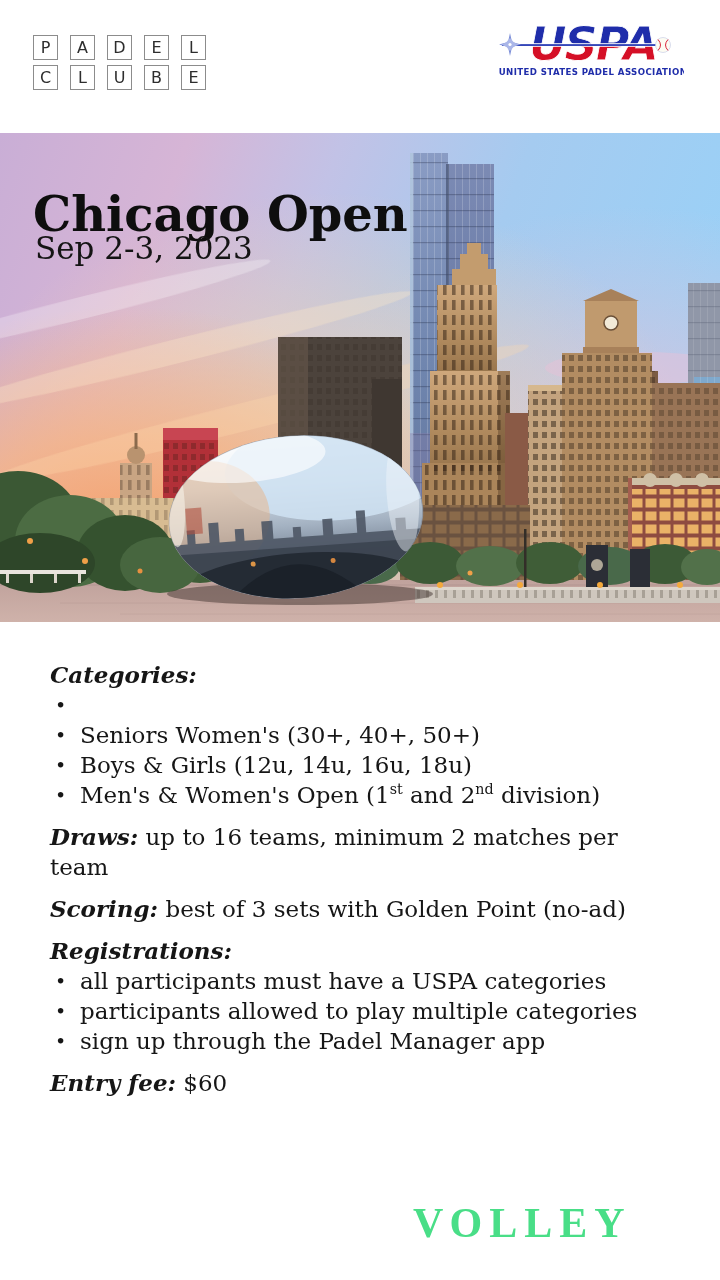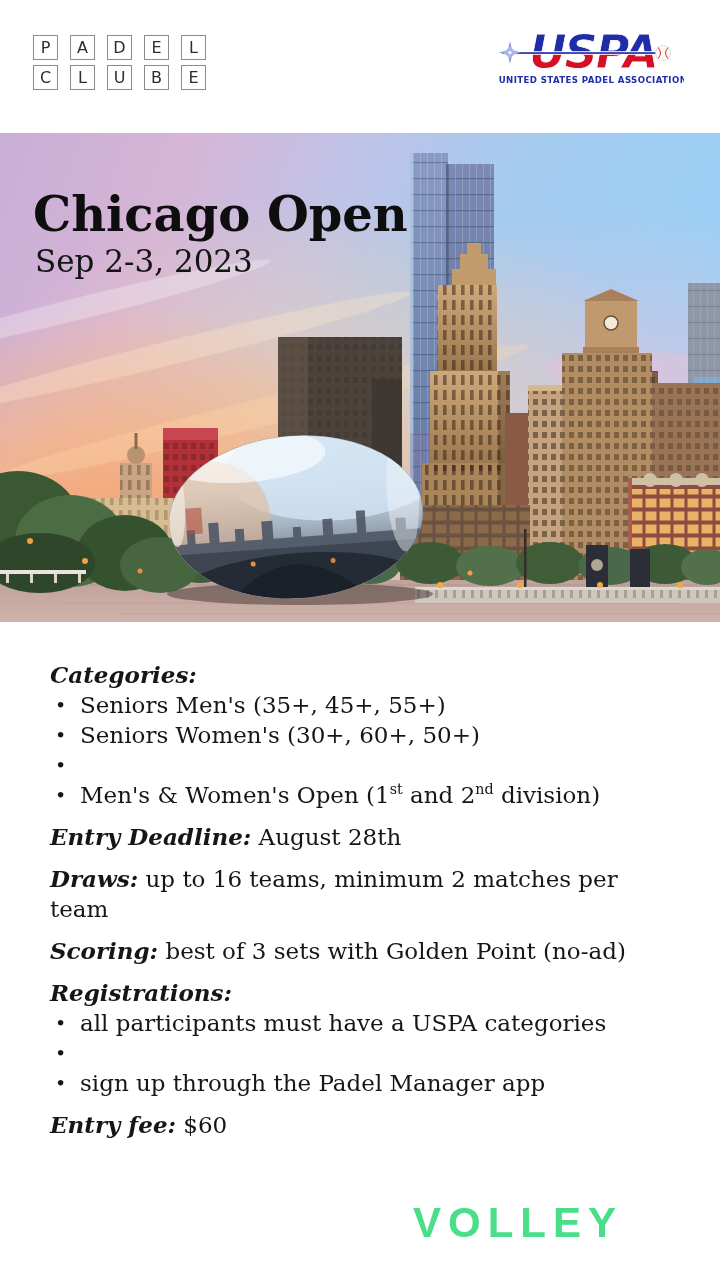--- a/index.html
+++ b/index.html
@@ -4,43 +4,43 @@
 <style>
   html,body{margin:0;padding:0;background:#ffffff;}
   .page{position:relative;width:720px;height:1280px;background:#ffffff;overflow:hidden;
         font-family:"DejaVu Serif", serif;color:#161616;}
 
   
   .pc-grid{position:absolute;left:33px;top:35px;display:grid;
            grid-template-columns:repeat(5,25px);grid-auto-rows:25px;column-gap:12px;row-gap:5px;}
   .pc-cell{border:1.5px solid #8c8c8c;display:flex;align-items:center;justify-content:center;
            font-family:"DejaVu Sans", sans-serif;font-size:16px;color:#2d2d2d;background:#fff;}
-  .uspa{position:absolute;left:496px;top:24px;}
+  .uspa{position:absolute;left:496px;top:16px;}
 
   
   .hero{position:absolute;left:0;top:133px;width:720px;height:489px;}
   .hero svg{display:block;}
   .hero-title{position:absolute;left:33px;top:57px;font-size:48px;font-weight:bold;
               color:#0e0e0e;letter-spacing:0px;line-height:1;}
-  .hero-date{position:absolute;left:35px;top:113px;font-size:31px;color:#141414;line-height:1;}
+  .hero-date{position:absolute;left:35px;top:100px;font-size:31px;color:#141414;line-height:1;}
 
   
   .details{position:absolute;left:50px;top:660px;width:622px;font-size:23px;line-height:30px;}
   .b{font-weight:bold;font-style:italic;}
   .gap{margin-top:12px;}
   .li{display:flex;}
   .li .bullet{width:30px;flex:0 0 30px;padding-left:5px;box-sizing:border-box;font-size:19px;}
   sup{font-size:0.62em;line-height:0;vertical-align:super;margin-top:28px;}
 
   
   .wilson{position:absolute;left:100px;top:1188px;font-family:"DejaVu Serif",serif;
           font-style:italic;font-weight:bold;font-size:54px;color:#c3112e;letter-spacing:-2px;}
   .wilson .reg{font-size:12px;font-style:normal;letter-spacing:0;vertical-align:baseline;
                position:relative;top:4px;left:2px;}
-  .volley{position:absolute;left:413px;top:1199px;font-family:Liberation Sans, sans-serif;
+  .volley{position:absolute;left:413px;top:1199px;font-family:Liberation Serif, serif;
           font-weight:bold;font-size:42px;color:#49de87;letter-spacing:7px;}
 </style>
 </head>
 <body>
 
 <div class="page">
 
   <div class="pc-grid">
     <div class="pc-cell">P</div>
     <div class="pc-cell">A</div>
@@ -309,56 +309,53 @@
       </g>
     </svg>
     <div class="hero-title">Chicago Open</div>
     <div class="hero-date">Sep 2-3, 2023</div>
   </div>
 
   <div class="details">
     <div class="b">Categories:</div>
     <div class="li">
       <span class="bullet">•</span>
-      <span>Seniors Men's (35+, 45+, 55+)</span>
-    </div>
-    <div class="li">
-      <span class="bullet">•</span>
-      <span>Seniors Women's (30+, 60+, 50+)</span>
-    </div>
-    <div class="li">
-      <span class="bullet">•</span>
+    </div>
+    <div class="li">
+      <span class="bullet">•</span>
+      <span>Seniors Women's (30+, 40+, 50+)</span>
+    </div>
+    <div class="li">
+      <span class="bullet">•</span>
+      <span>Boys &amp; Girls (12u, 14u, 16u, 18u)</span>
     </div>
     <div class="li">
       <span class="bullet">•</span>
       <span><span>Men's &amp; Women's Open (1</span><sup>st</sup><span> and 2</span><sup>nd</sup><span> division)</span></span>
     </div>
 
-    <div class="gap">
-      <span class="b">Entry Deadline:</span>
-      <span>August 28th</span>
-    </div>
 
     <div class="gap">
       <span class="b">Draws:</span>
       <span>up to 16 teams, minimum 2 matches per team</span>
     </div>
 
     <div class="gap">
       <span class="b">Scoring:</span>
       <span>best of 3 sets with Golden Point (no-ad)</span>
     </div>
 
     <div class="gap b">Registrations:</div>
     <div class="li">
       <span class="bullet">•</span>
       <span>all participants must have a USPA categories</span>
     </div>
     <div class="li">
       <span class="bullet">•</span>
+      <span>participants allowed to play multiple categories</span>
     </div>
     <div class="li">
       <span class="bullet">•</span>
       <span>sign up through the Padel Manager app</span>
     </div>
 
     <div class="gap">
       <span class="b">Entry fee:</span>
       <span>$60</span>
     </div>

